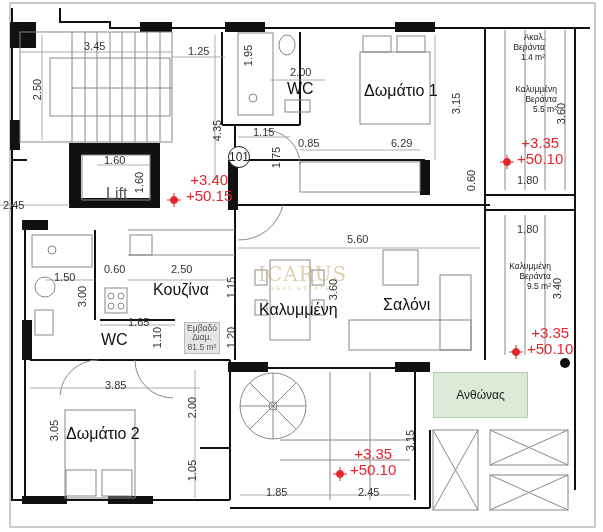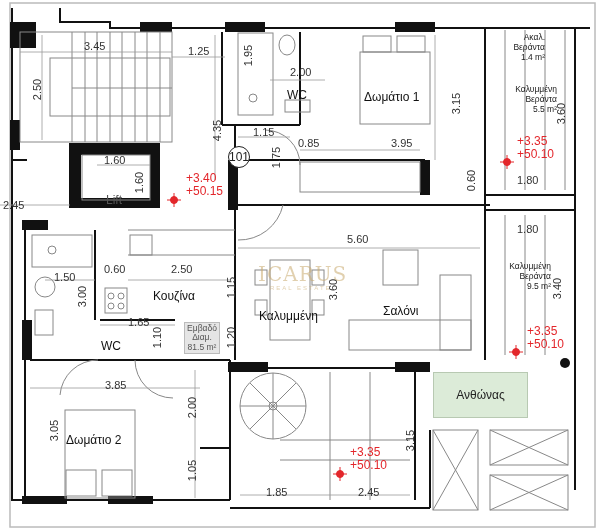--- a/index.html
+++ b/index.html
@@ -1,24 +1,24 @@
 <!DOCTYPE html>
 <html><head>
 <meta charset="utf-8">
 <style>
   html, body { margin: 0; padding: 0; background: #ffffff; }
   body { width: 603px; height: 532px; position: relative; overflow: hidden;
          font-family: "Liberation Sans", sans-serif; color: #222; }
   #plan { position: absolute; left: 0; top: 0; width: 603px; height: 532px; }
   .lbl { position: absolute; white-space: nowrap; line-height: 1; }
-  .room { font-size: 12px; color: #111; margin-top: 8px; }
+  .room { font-size: 16px; color: #111; }
   .dim { font-size: 11px; color: #333; }
   .vdim { transform: rotate(-90deg); transform-origin: center center; }
   .small { font-size: 8.5px; color: #222; text-align: right; line-height: 1.15; }
-  .red { color: #e3262b; font-size: 12px; line-height: 1.05; text-align: left; }
+  .red { color: #e3262b; font-size: 15px; line-height: 1.05; text-align: center; }
   .circle101 { position: absolute; width: 20px; height: 20px; border: 1.5px solid #222;
                border-radius: 50%; font-size: 12px; text-align: center; line-height: 20px;
                background: #fff; }
   .area-box { position: absolute; border: 1px solid #bbb; font-size: 8.5px; color: #555;
               text-align: center; line-height: 1.1; padding: 1px 2px; background:#e5e5e5; }
   .garden { position: absolute; background: #dcebd8; border: 1px solid #b8c9b2;
             display: flex; align-items: center; justify-content: center; font-size: 12px; }
   .wm { position: absolute; color: rgba(200,170,110,0.55); font-family: "DejaVu Serif", serif;
         font-size: 20px; letter-spacing: 1px; }
   .wm-sub { position: absolute; color: rgba(200,170,110,0.55); font-size: 6px; letter-spacing: 2px; }
@@ -265,21 +265,21 @@
   <div class="lbl red" style="left:350px;top:446px">
     <div>+3.35</div>
     <div>+50.10</div>
   </div>
 
   <span class="lbl dim" style="left:84px;top:41px">3.45</span>
   <span class="lbl dim" style="left:188px;top:46px">1.25</span>
   <span class="lbl dim" style="left:290px;top:67px">2.00</span>
   <span class="lbl dim" style="left:253px;top:127px">1.15</span>
   <span class="lbl dim" style="left:298px;top:138px">0.85</span>
-  <span class="lbl dim" style="left:391px;top:138px">3.95</span>
+  <span class="lbl dim" style="left:391px;top:138px">6.29</span>
   <span class="lbl dim" style="left:517px;top:175px">1.80</span>
   <span class="lbl dim" style="left:104px;top:155px">1.60</span>
   <span class="lbl dim" style="left:3px;top:200px">2.45</span>
   <span class="lbl dim" style="left:347px;top:234px">5.60</span>
   <span class="lbl dim" style="left:517px;top:224px">1.80</span>
   <span class="lbl dim" style="left:104px;top:264px">0.60</span>
   <span class="lbl dim" style="left:171px;top:264px">2.50</span>
   <span class="lbl dim" style="left:54px;top:272px">1.50</span>
   <span class="lbl dim" style="left:128px;top:317px">1.65</span>
   <span class="lbl dim" style="left:105px;top:380px">3.85</span>

